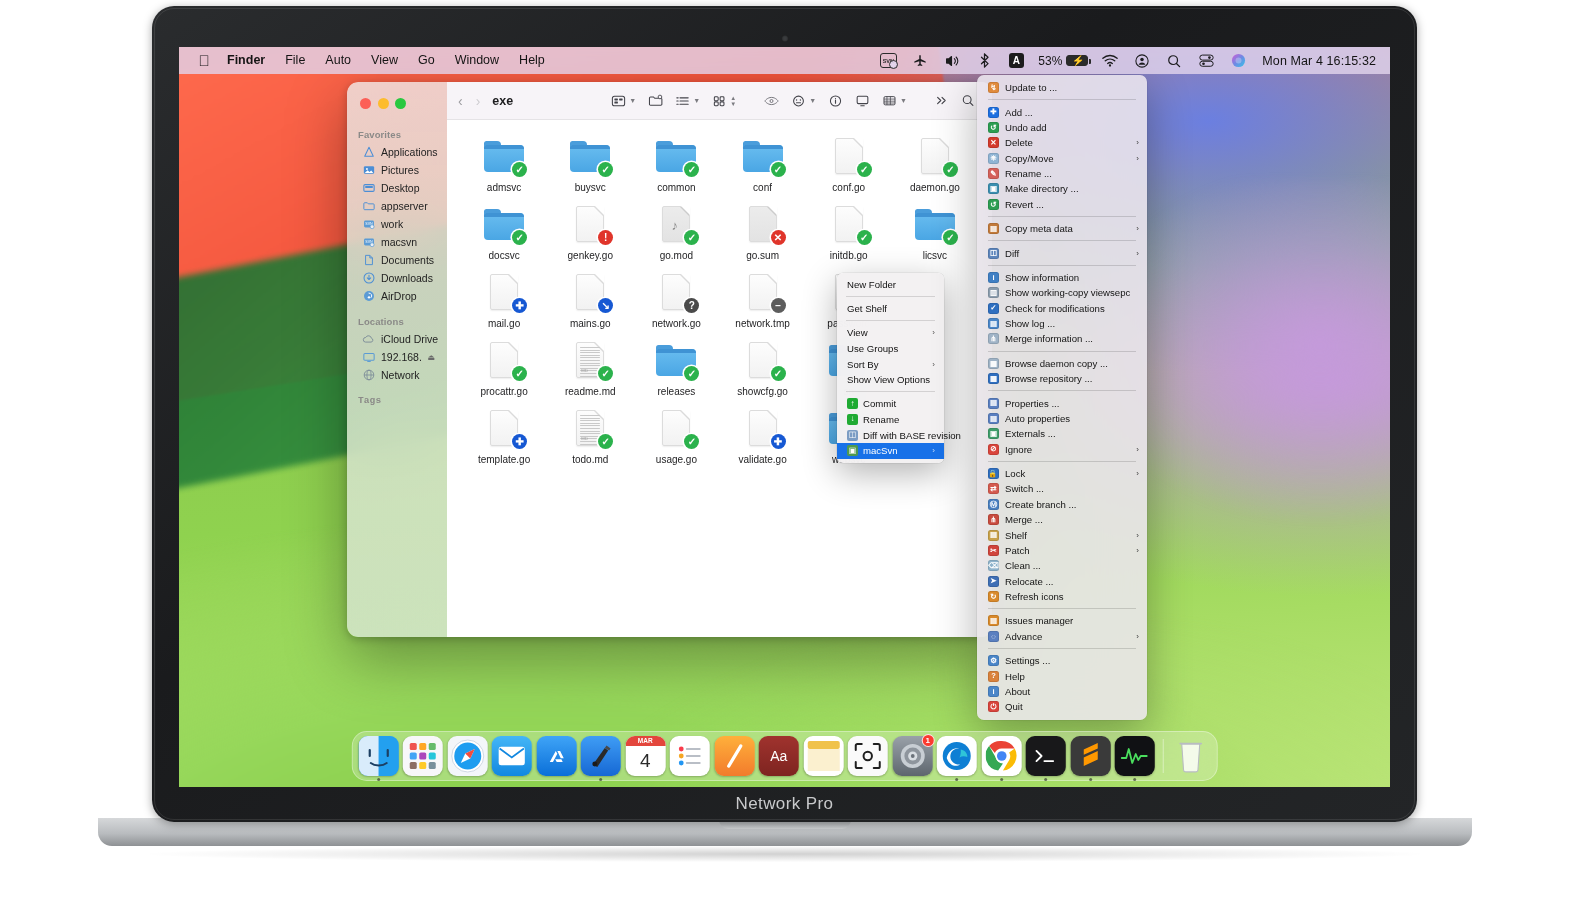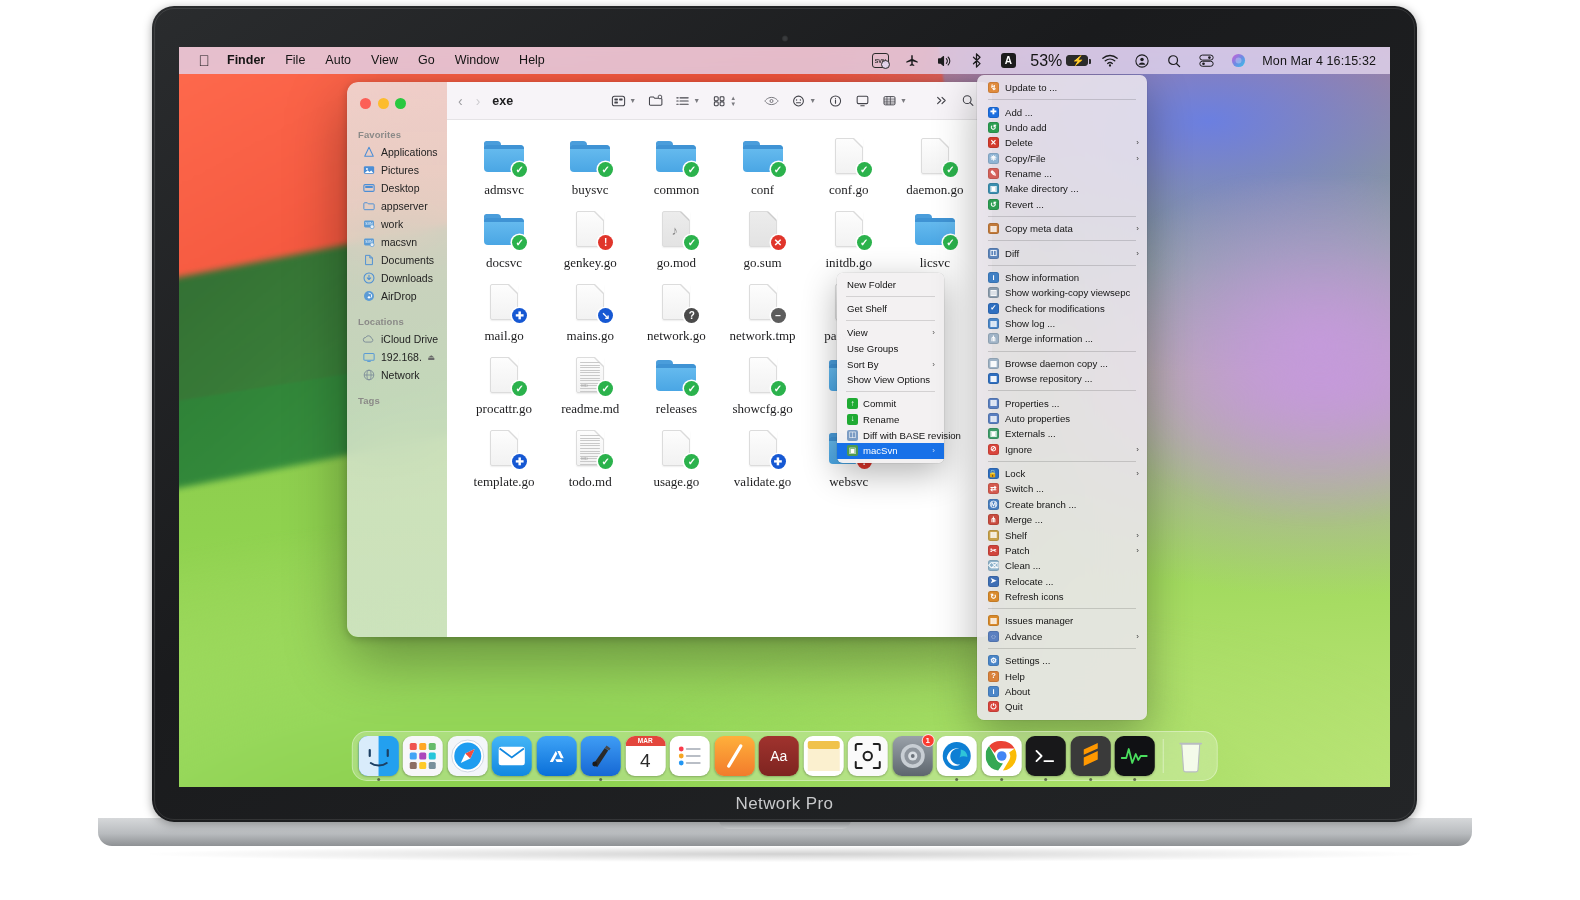--- a/index.html
+++ b/index.html
@@ -101,21 +101,21 @@
     z-index:40;
   }
   .mb-left{ display:flex; align-items:center; gap:0; padding-left:12px; }
   .mb-apple{ width:26px; display:flex; justify-content:center; align-items:center; font-size:15px; line-height:1; }
   .mb-item{ padding:0 10px; height:19px; line-height:19px; white-space:nowrap; border-radius:4px; }
   .mb-item.bold{ font-weight:bold; }
   .mb-right{ margin-left:auto; display:flex; align-items:center; gap:0; padding-right:14px; }
   .mb-icon{ width:32px; display:flex; align-items:center; justify-content:center; height:20px; }
   .mb-clock{ padding-left:8px; font-size:12.5px; white-space:nowrap; letter-spacing:.1px;}
   .mb-batt{ display:flex; align-items:center; gap:4px; padding:0 6px; }
-  .batt-pct{ font-size:16px; }
+  .batt-pct{ font-size:12px; }
   .batt-shape{
     width:22px;height:11px;border:1.4px solid #2a2a2a;border-radius:3px;position:relative;
     background:#2b2b2b;
   }
   .batt-shape:after{
     content:""; position:absolute; right:-4px; top:3px; width:2px;height:5px;
     background:#2a2a2a; border-radius:0 1px 1px 0;
   }
   .batt-bolt{ position:absolute; left:5px; top:-1px; color:#fff; font-size:10px; line-height:12px;}
   .svn-badge{
@@ -177,21 +177,21 @@
   .chev{ font-size:7px; color:#7b7b80; }
   .tb-sep{ width:16px; }
 
   .fcontent{ flex:1; background:#fff; position:relative; overflow:hidden; }
   .grid{
     display:grid; grid-template-columns:repeat(6, 1fr);
     padding:16px 14px 0 14px; row-gap:11px;
   }
   .cell{ display:flex; flex-direction:column; align-items:center; gap:4px; }
   .ibox{ position:relative; width:44px; height:42px; }
-  .lbl{ font-size:13px; color:#1d1d1f; text-align:left; max-width:82px; overflow:hidden; white-space:nowrap;font-family:Liberation Serif, serif; }
+  .lbl{ font-size:10px; color:#1d1d1f; text-align:left; max-width:82px; overflow:hidden; white-space:nowrap; }
 
   
   .folder{ position:absolute; left:2px; top:5px; width:40px; height:31px; }
   .folder .back{
     position:absolute; left:0; top:0; width:17px; height:6px;
     background:#4a9ddb; border-radius:2.5px 4px 0 0;
   }
   .folder .body{
     position:absolute; left:0; top:4px; width:40px; height:27px;
     background:linear-gradient(180deg,#69bdf0 0%, #4aa6e4 100%);
@@ -544,21 +544,21 @@
             <span class="sb-ico">
               <svg width="12" height="12" viewBox="0 0 14 14">
                   <circle cx="7" cy="7" r="5.6" stroke="#7d8c99" stroke-width="1.1" fill="none"></circle>
                   <ellipse cx="7" cy="7" rx="2.4" ry="5.6" stroke="#7d8c99" stroke-width="1" fill="none"></ellipse>
                   <path d="M1.6 7h10.8" stroke="#7d8c99" stroke-width="1"></path>
                 </svg>
             </span>
             <span class="sb-lbl">Network</span>
           </div>
 
-          <div class="sb-head" style="padding-top:11px;">Tags</div>
+          <div class="sb-head" style="padding-top:11px;font-family:Liberation Mono, monospace;">Tags</div>
         </div>
 
         <div class="fmain">
           <div class="ftoolbar">
             <div class="tb-nav">
               <span>‹</span>
               <span style="opacity:.45">›</span>
             </div>
             <div class="tb-title">exe</div>
             <div class="tb-spacer"></div>
@@ -983,21 +983,21 @@
             <span class="svn-ico" style="background:#2c9d52">↺</span>
             <span>Undo add</span>
           </div>
         <div class="svn-row">
             <span class="svn-ico" style="background:#d33a2c">✕</span>
             <span>Delete</span>
             <span class="svn-arrow">›</span>
           </div>
         <div class="svn-row">
             <span class="svn-ico" style="background:#8fb4d4">⎈</span>
-            <span>Copy/File</span>
+            <span>Copy/Move</span>
             <span class="svn-arrow">›</span>
           </div>
         <div class="svn-row">
             <span class="svn-ico" style="background:#d4605a">✎</span>
             <span>Rename ...</span>
           </div>
         <div class="svn-row">
             <span class="svn-ico" style="background:#3b8fb0">▣</span>
             <span>Make directory ...</span>
           </div>

